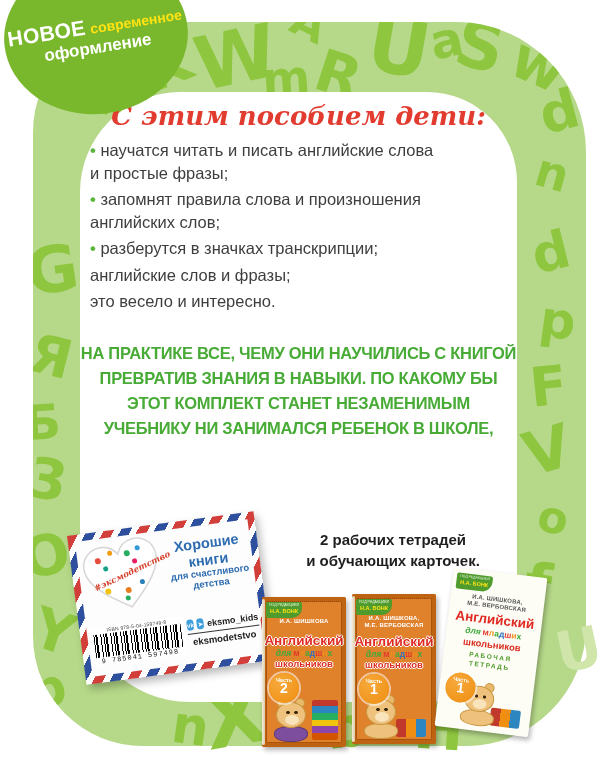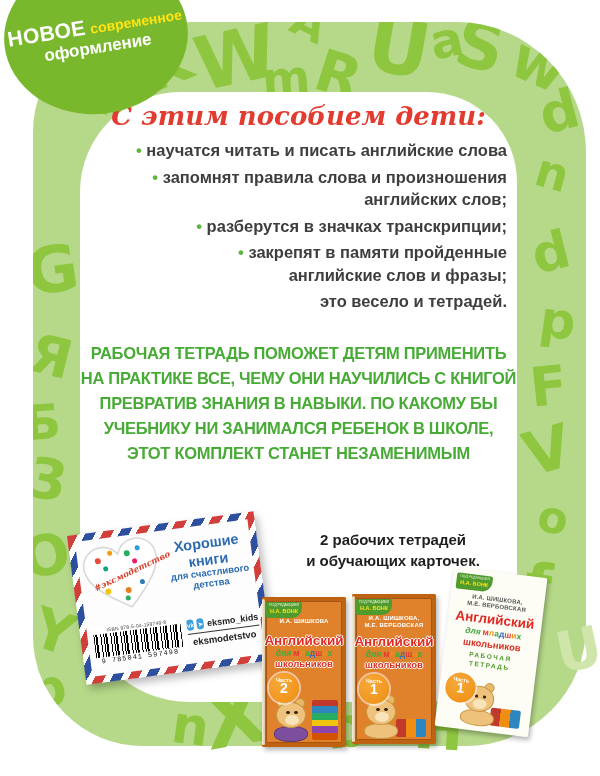--- a/index.html
+++ b/index.html
@@ -37,22 +37,22 @@
   }
   .badge-new { color:#ffffff; font-weight:bold; font-size:21px; letter-spacing:.5px; }
   .badge-modern { color:#ffe312; font-weight:bold; font-size:14px; }
   .badge-design { display:block; color:#ffffff; font-weight:bold; font-size:17px; }
   
   #intro-title {
     position:absolute; left:0; right:0; top:9px; text-align:center;
     font-family:"DejaVu Serif", serif; font-style:italic; font-weight:bold;
     font-size:26px; color:#e23b2f;
   }
-  #bullets { position:absolute; left:10px; right:10px; top:47px; text-align:right;
-    color:#3e3e3e; font-size:16.5px; line-height:22.5px; font-weight:700;}
+  #bullets { position:absolute; left:10px; right:10px; top:47px; text-align:left;
+    color:#3e3e3e; font-size:16.5px; line-height:22.5px; font-weight:400;}
   .b-item { margin-bottom:4px; }
   .b-line1::before { content:"• "; color:#5cb53c; font-weight:bold; }
   
   #promo { position:absolute; left:0; right:0; top:249px; text-align:center;
     font-weight:bold; font-size:16.5px; line-height:25px; letter-spacing:-0.3px; }
   .promo-line { white-space:nowrap; }
   .promo-green { color:#47ab36; }
   .promo-red   { color:#e5332b; }
   
   #course-note { position:absolute; left:203px; top:437px; width:220px;
@@ -194,43 +194,42 @@
       <span class="deco-letter deco-bright" data-interactable="false" style="left: 414px; top: 698px; font-size: 60px; transform: rotate(4deg);">H</span>
       <span class="deco-letter deco-light" data-interactable="false" style="left: 556px; top: 622px; font-size: 56px; transform: rotate(-12deg);">U</span>
     </div>
 
   <div id="panel" data-interactable="false">
     <div id="intro-title" data-interactable="false">С этим пособием дети:</div>
 
     <div id="bullets" data-interactable="false">
       <div class="b-item" data-interactable="false">
         <div class="b-line1" data-interactable="false">научатся читать и писать английские слова</div>
+        <div class="b-line2" data-interactable="false">и простые фразы;</div>
       </div>
       <div class="b-item" data-interactable="false">
         <div class="b-line1" data-interactable="false">запомнят правила слова и произношения</div>
         <div class="b-line2" data-interactable="false">английских слов;</div>
       </div>
       <div class="b-item" data-interactable="false">
         <div class="b-line1" data-interactable="false">разберутся в значках транскрипции;</div>
       </div>
       <div class="b-item" data-interactable="false">
-        <div class="b-line1" data-interactable="false">закрепят в памяти пройденные</div>
         <div class="b-line2" data-interactable="false">английские слов и фразы;</div>
       </div>
       <div class="b-item" data-interactable="false">
-        <div class="b-line2" data-interactable="false">это весело и тетрадей.</div>
+        <div class="b-line2" data-interactable="false">это весело и интересно.</div>
       </div>
     </div>
 
     <div id="promo" data-interactable="false">
-      <div class="promo-line promo-green" data-interactable="false">РАБОЧАЯ ТЕТРАДЬ ПОМОЖЕТ ДЕТЯМ ПРИМЕНИТЬ</div>
       <div class="promo-line promo-green" data-interactable="false">НА ПРАКТИКЕ ВСЕ, ЧЕМУ ОНИ НАУЧИЛИСЬ С КНИГОЙ</div>
       <div class="promo-line promo-green" data-interactable="false">ПРЕВРАТИВ ЗНАНИЯ В НАВЫКИ. ПО КАКОМУ БЫ</div>
+      <div class="promo-line promo-green" data-interactable="false">ЭТОТ КОМПЛЕКТ СТАНЕТ НЕЗАМЕНИМЫМ</div>
       <div class="promo-line promo-green" data-interactable="false">УЧЕБНИКУ НИ ЗАНИМАЛСЯ РЕБЕНОК В ШКОЛЕ,</div>
-      <div class="promo-line promo-green" data-interactable="false">ЭТОТ КОМПЛЕКТ СТАНЕТ НЕЗАМЕНИМЫМ</div>
     </div>
 
     <div id="course-note" data-interactable="false">
       <div data-interactable="false">2 рабочих тетрадей</div>
       <div data-interactable="false">и обучающих карточек.</div>
     </div>
   </div>
 
   <div id="badge" data-interactable="false">
     <div class="badge-text" data-interactable="false">

